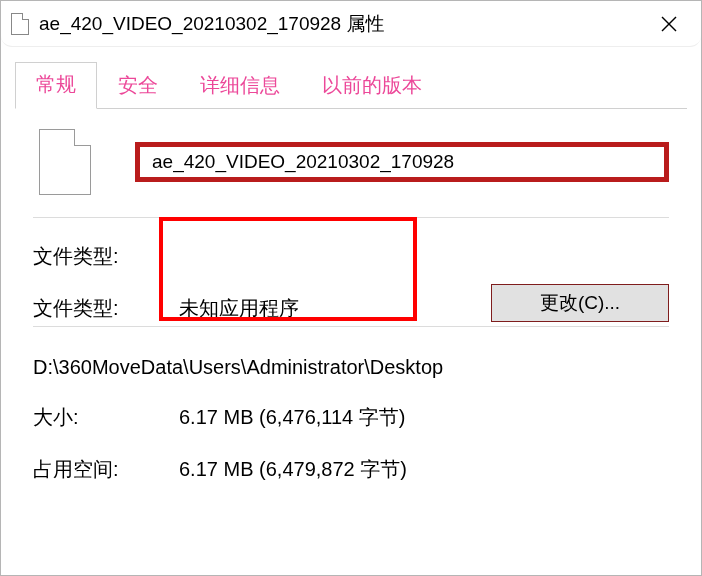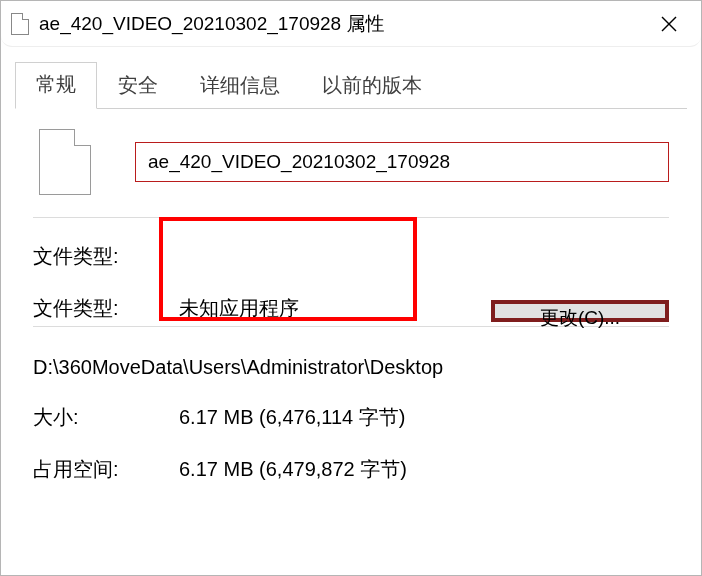--- a/index.html
+++ b/index.html
@@ -57,21 +57,21 @@
     padding: 14px 14px 0 14px;
   }
   .tabs {
     display: flex;
     align-items: flex-end;
     border-bottom: 1px solid #d0d0d0;
   }
   .tab {
     padding: 8px 20px 10px 20px;
     font-size: 20px;
-    color: #404040;
+    color: #ec4899;
     cursor: pointer;
     position: relative;
     top: 1px;
     border: 1px solid transparent;
     border-bottom: none;
   }
   .tab.active {
     background: #fff;
     border: 1px solid #d0d0d0;
     border-bottom: 1px solid #fff;
@@ -96,21 +96,21 @@
     position: absolute;
     top: -1px; right: -1px;
     width: 16px; height: 16px;
     background: #fff;
     border-left: 1px solid #9a9a9a;
     border-bottom: 1px solid #9a9a9a;
   }
   .filename-input {
     flex: 1;
     height: 40px;
-    border: 1px solid #b91c1c;
+    border: 5px solid #b91c1c;
     padding: 0 12px;
     font-size: 19px;
     font-family: inherit;
     outline: none;
   }
   .hr {
     border: none;
     border-top: 1px solid #dcdcdc;
     margin: 0 0 4px 0;
   }
@@ -125,22 +125,22 @@
     font-size: 20px;
   }
   .row .value {
     flex: 1;
     font-size: 20px;
     white-space: nowrap;
     overflow: hidden;
   }
   .change-btn {
     width: 178px;
-    height: 22px;
-    border: 4px solid #7f1d1d;
+    height: 38px;
+    border: 1px solid #7f1d1d;
     background: #e1e1e1;
     font-size: 19px;
     font-family: inherit;
     cursor: pointer;
     margin-left: 10px;
   }
   
   .annotation {
     position: absolute;
     left: 158px;

